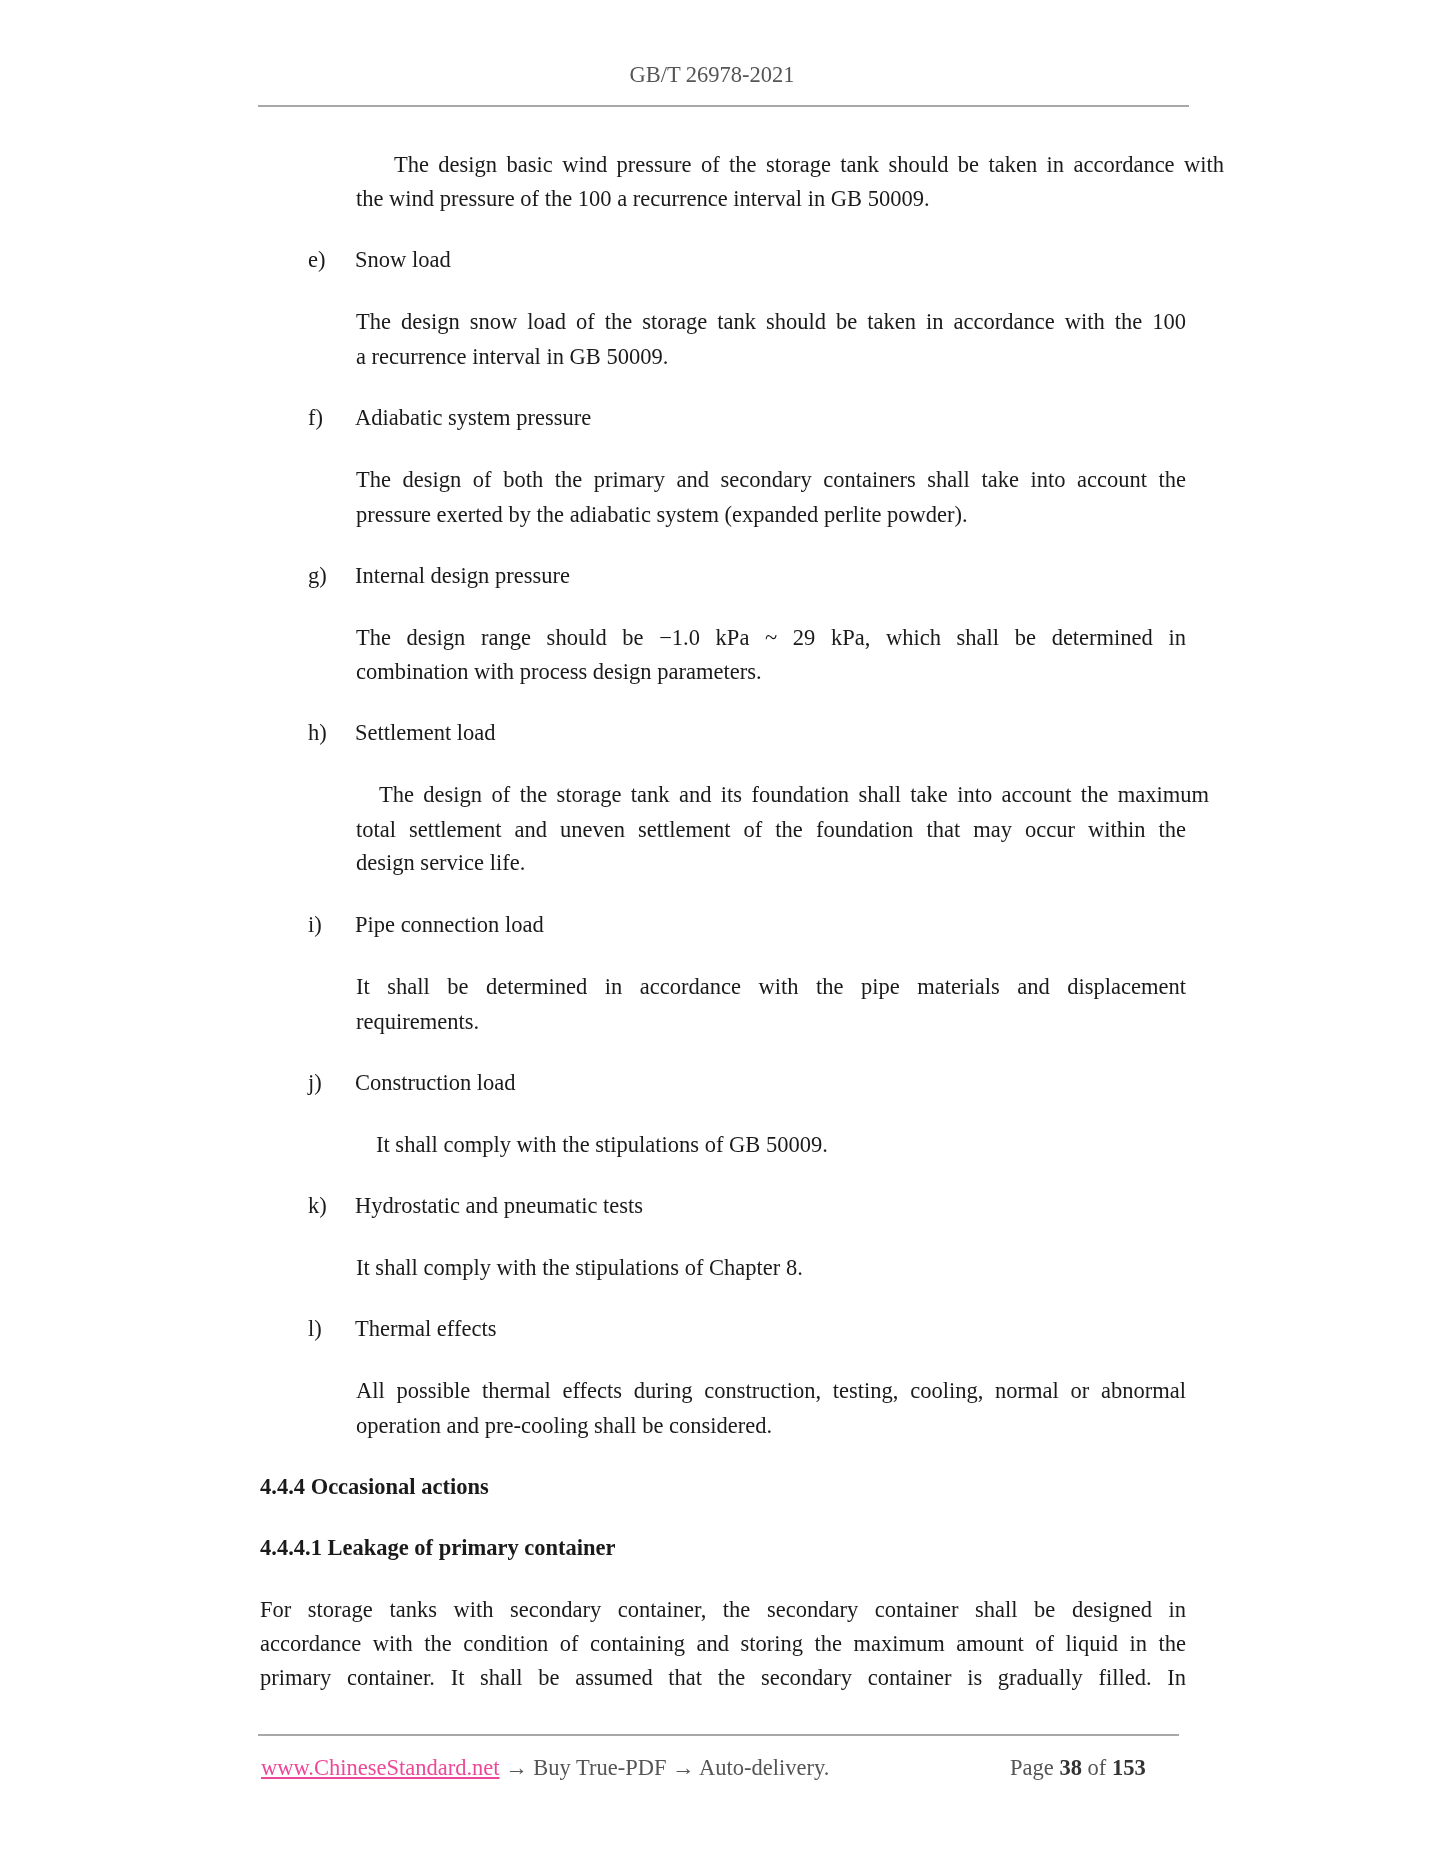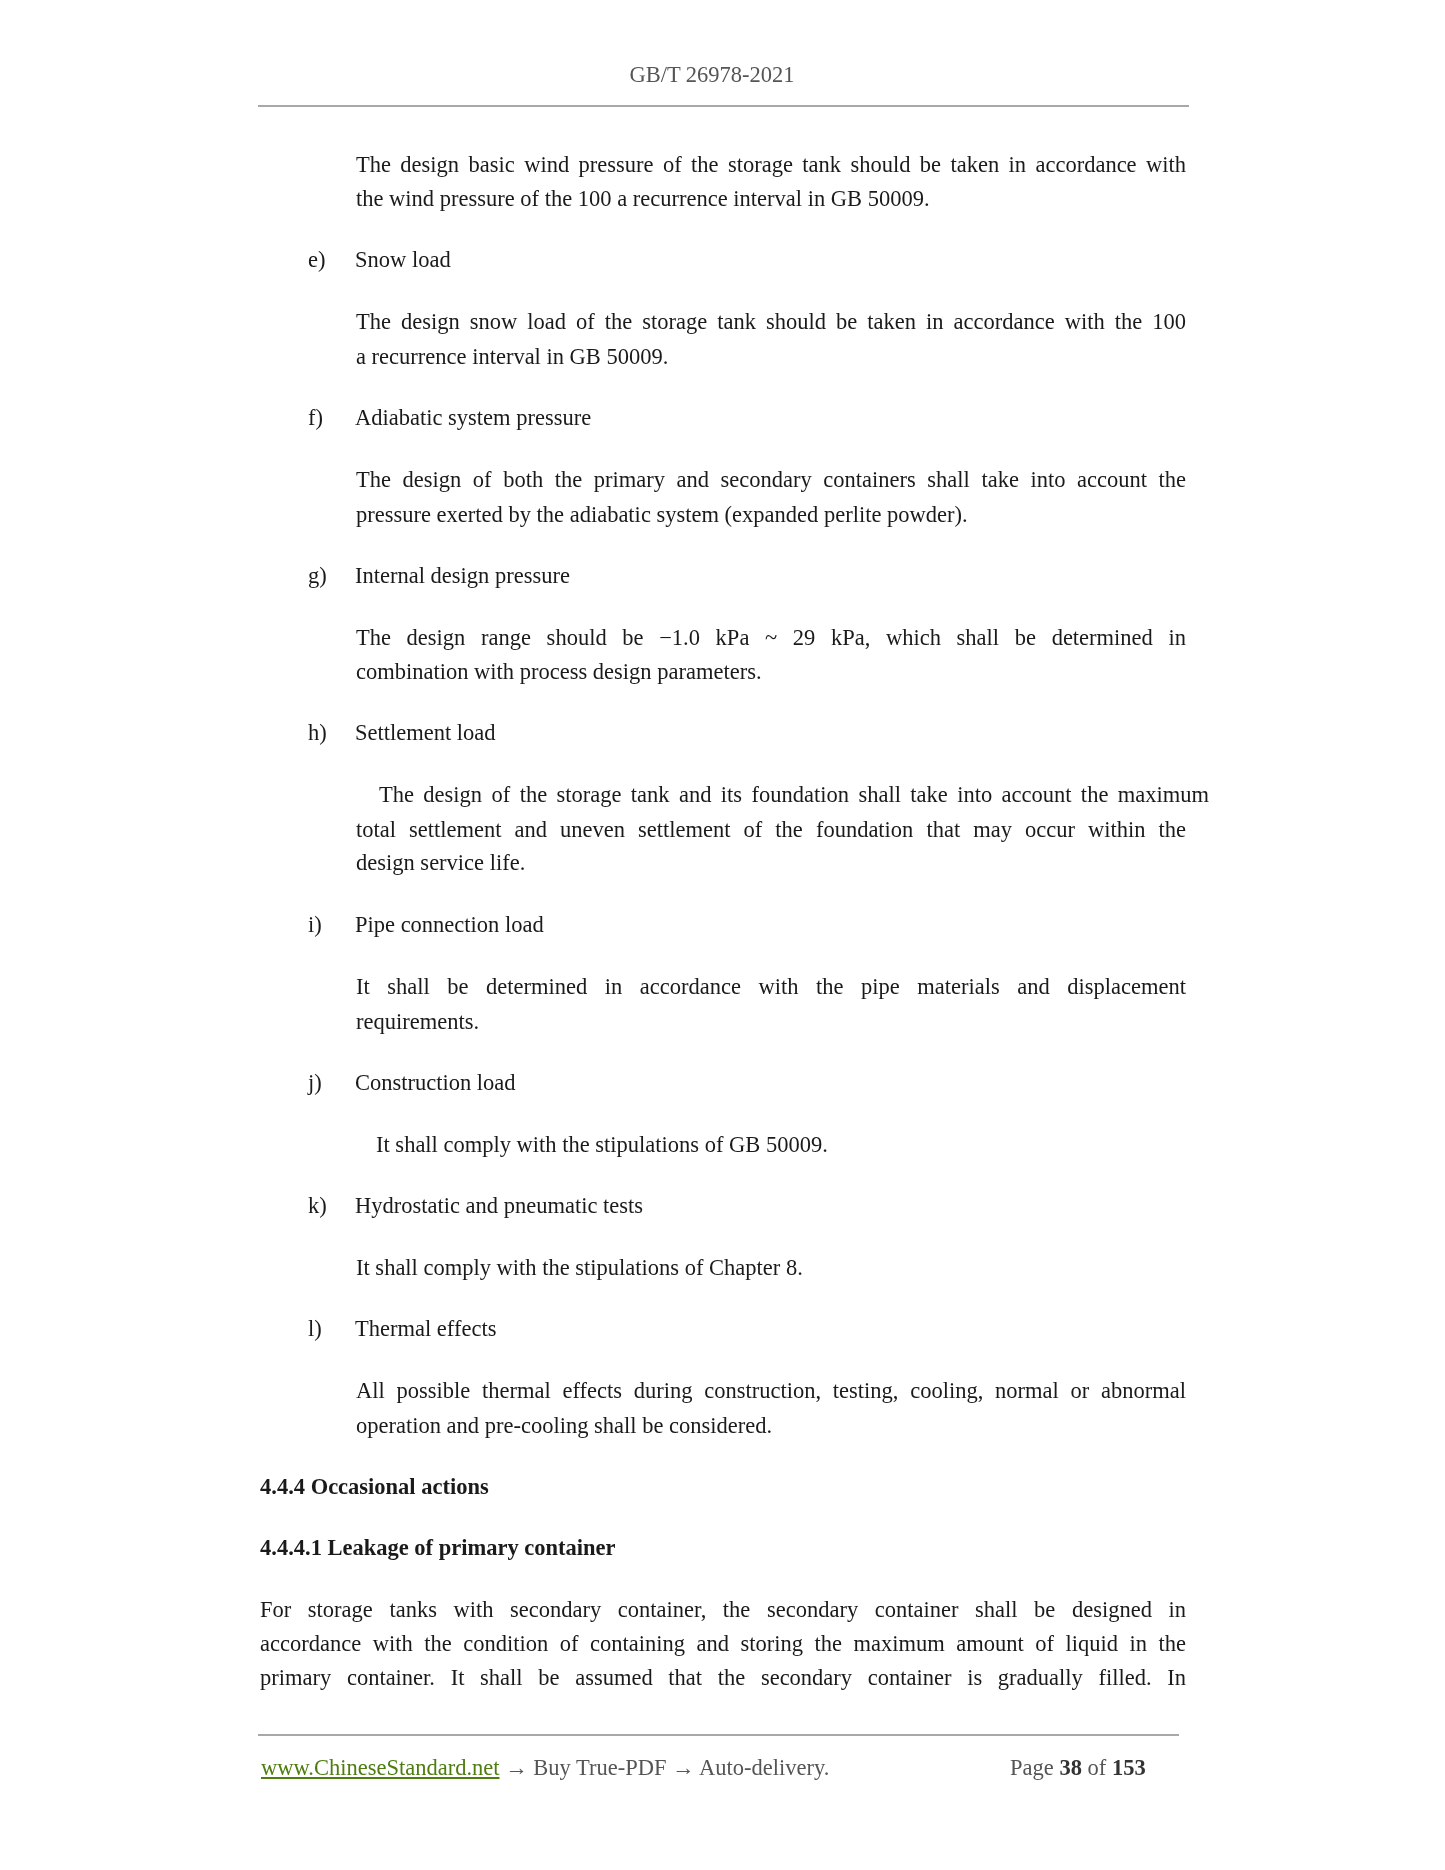--- a/index.html
+++ b/index.html
@@ -9,34 +9,34 @@
     .header-title { position: absolute; top: 58px; left: 0; width: 1424px; text-align: center;
                     font-size: 22.5px; color: #555555; line-height: 34px; }
     .rule { position: absolute; height: 2px; background: #a8a8a8; }
     .label { left: 308px; }
     .title { left: 355px; }
     .body-l { left: 356px; width: 830px; text-align: justify; text-align-last: justify; }
     .body-last { left: 356px; }
     .head { left: 260px; font-weight: bold; }
     .para-l { left: 260px; width: 926px; text-align: justify; text-align-last: justify; }
     .footer { position: absolute; top: 1752px; font-size: 22.5px; color: #555555; line-height: 32px; }
-    .footer a { color: #4d7c0f; text-decoration: underline; }
+    .footer a { color: #ec4899; text-decoration: underline; }
     .footer b { color: #333333; }
   </style>
 </head>
 <body>
 
 <div>
   <div class="header-title">GB/T 26978-2021</div>
   <div class="rule" style="top:105px; left:258px; width:931px;"></div>
 </div>
 
 <div>
 
-  <div class="line body-l" style="top:148px;">The design basic wind pressure of the storage tank should be taken in accordance with</div>
+  <div class="line body-l" style="top:148px;margin-left:38px;">The design basic wind pressure of the storage tank should be taken in accordance with</div>
   <div class="line body-last" style="top:182px;">the wind pressure of the 100 a recurrence interval in GB 50009.</div>
 
   <div class="line label" style="top:243px;">e)</div>
   <div class="line title" style="top:243px;">Snow load</div>
   <div class="line body-l" style="top:305px;">The design snow load of the storage tank should be taken in accordance with the 100</div>
   <div class="line body-last" style="top:340px;">a recurrence interval in GB 50009.</div>
 
   <div class="line label" style="top:401px;">f)</div>
   <div class="line title" style="top:401px;">Adiabatic system pressure</div>
   <div class="line body-l" style="top:463px;">The design of both the primary and secondary containers shall take into account the</div>

